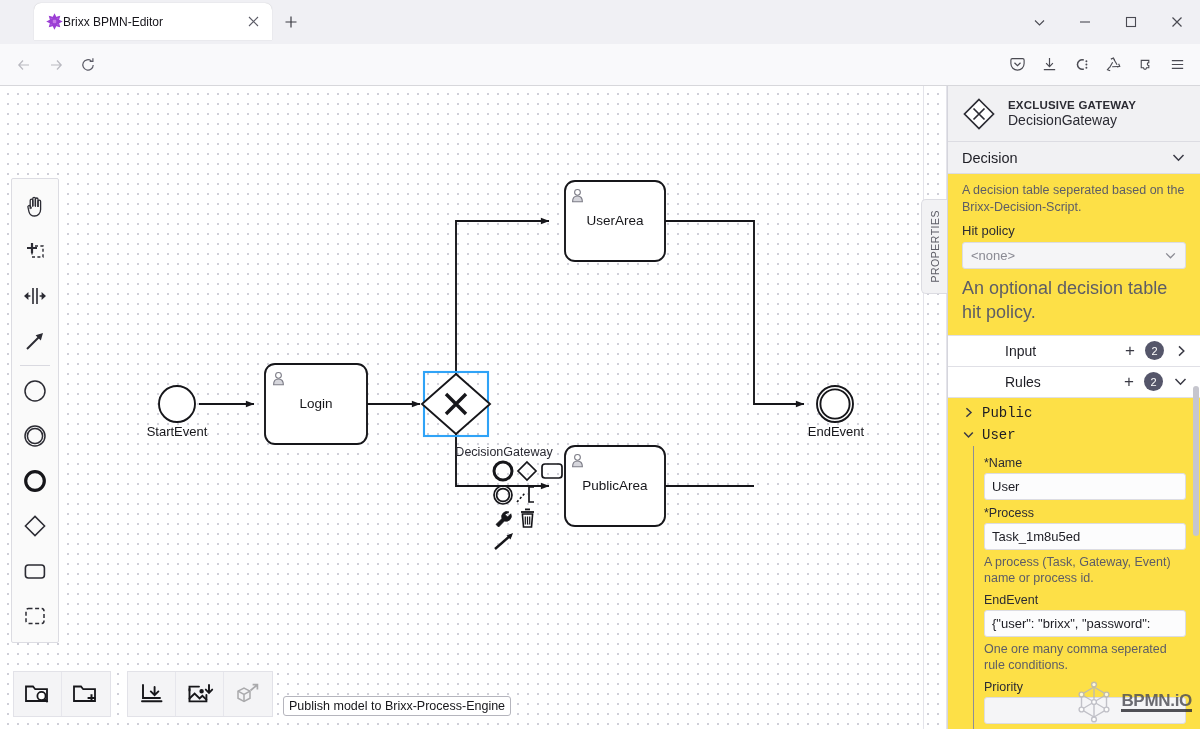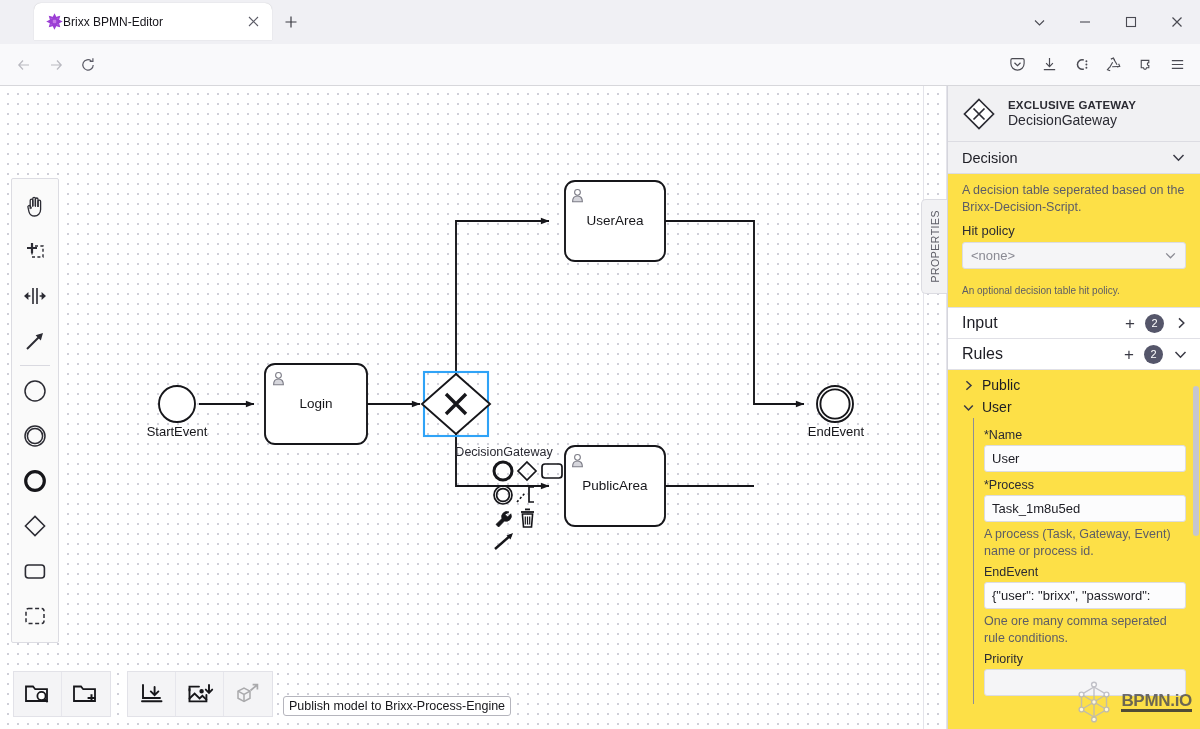--- a/index.html
+++ b/index.html
@@ -121,41 +121,41 @@
 
   .group-head {
     height:32px; background:#f1f1f3; border-bottom:1px solid #dcdce2;
     display:flex; align-items:center; padding:0 14px; flex:0 0 32px;
   }
   .group-head .gh-title { font-size:14.5px; color:#1d1d24; flex:1 1 auto; }
   .sect-row {
     height:31px; background:#ffffff; border-bottom:1px solid #e0e0e6;
     display:flex; align-items:center; padding:0 12px 0 14px; gap:10px; flex:0 0 31px;
   }
-  .sect-row .sr-title { font-size:16px; color:#1d1d24; flex:1 1 auto; }
+  .sect-row .sr-title { font-size:14px; color:#1d1d24; flex:1 1 auto;margin-left:43px; }
   .plus { font-size:17px; color:#3a3a45; line-height:1; }
   .badge {
     min-width:19px; height:19px; border-radius:10px; background:#55566a; color:#fff;
     font-size:11px; display:flex; align-items:center; justify-content:center; padding:0 5px;
   }
   .chev { color:#3a3a45; display:flex; align-items:center; }
 
   .props-body { flex:1 1 auto; overflow:hidden; }
   .decision-body { padding:8px 14px 10px; border-bottom:1px solid #e0e0e6; }
   .desc { font-size:12.5px; color:#5d5d66; line-height:1.32; }
   .fld-label { font-size:13px; color:#2b2b33; margin-top:8px; margin-bottom:4px; }
   .fld {
     height:27px; border:1px solid #dcdce2; background:#f5f5f7; border-radius:3px;
     display:flex; align-items:center; padding:0 8px; font-size:13px; color:#8a8a93;
   }
   .fld .val { flex:1 1 auto; white-space:nowrap; overflow:hidden; }
-  .hint { font-size:10px; color:#5d5d66; line-height:1.32; margin-top:15px; }
+  .hint { font-size:18px; color:#5d5d66; line-height:1.32; margin-top:8px; }
 
   .rules-area { padding:4px 0 0; position:relative; }
-  .rule-row { display:flex; align-items:center; gap:7px; padding:3px 14px; }
+  .rule-row { display:flex; align-items:center; gap:7px; padding:3px 14px;font-family:Liberation Mono, monospace; }
   .rule-row .rr-label { font-size:14px; color:#1d1d24; }
   .rule-detail { margin-left:25px; border-left:1px solid #8d8d98; padding:4px 0 8px 10px; margin-right:14px; }
   .rd-label { font-size:12.5px; color:#2b2b33; margin:6px 0 3px; }
   .rd-fld {
     height:27px; border:1px solid #dcdce2; background:#fcfcfd; border-radius:3px;
     display:flex; align-items:center; padding:0 7px; font-size:13px; color:#1d1d24;
     white-space:nowrap; overflow:hidden;
   }
   .rd-fld.empty { background:#f5f5f7; }
   .rd-hint { font-size:12.5px; color:#5d5d66; line-height:1.32; margin-top:4px; }

